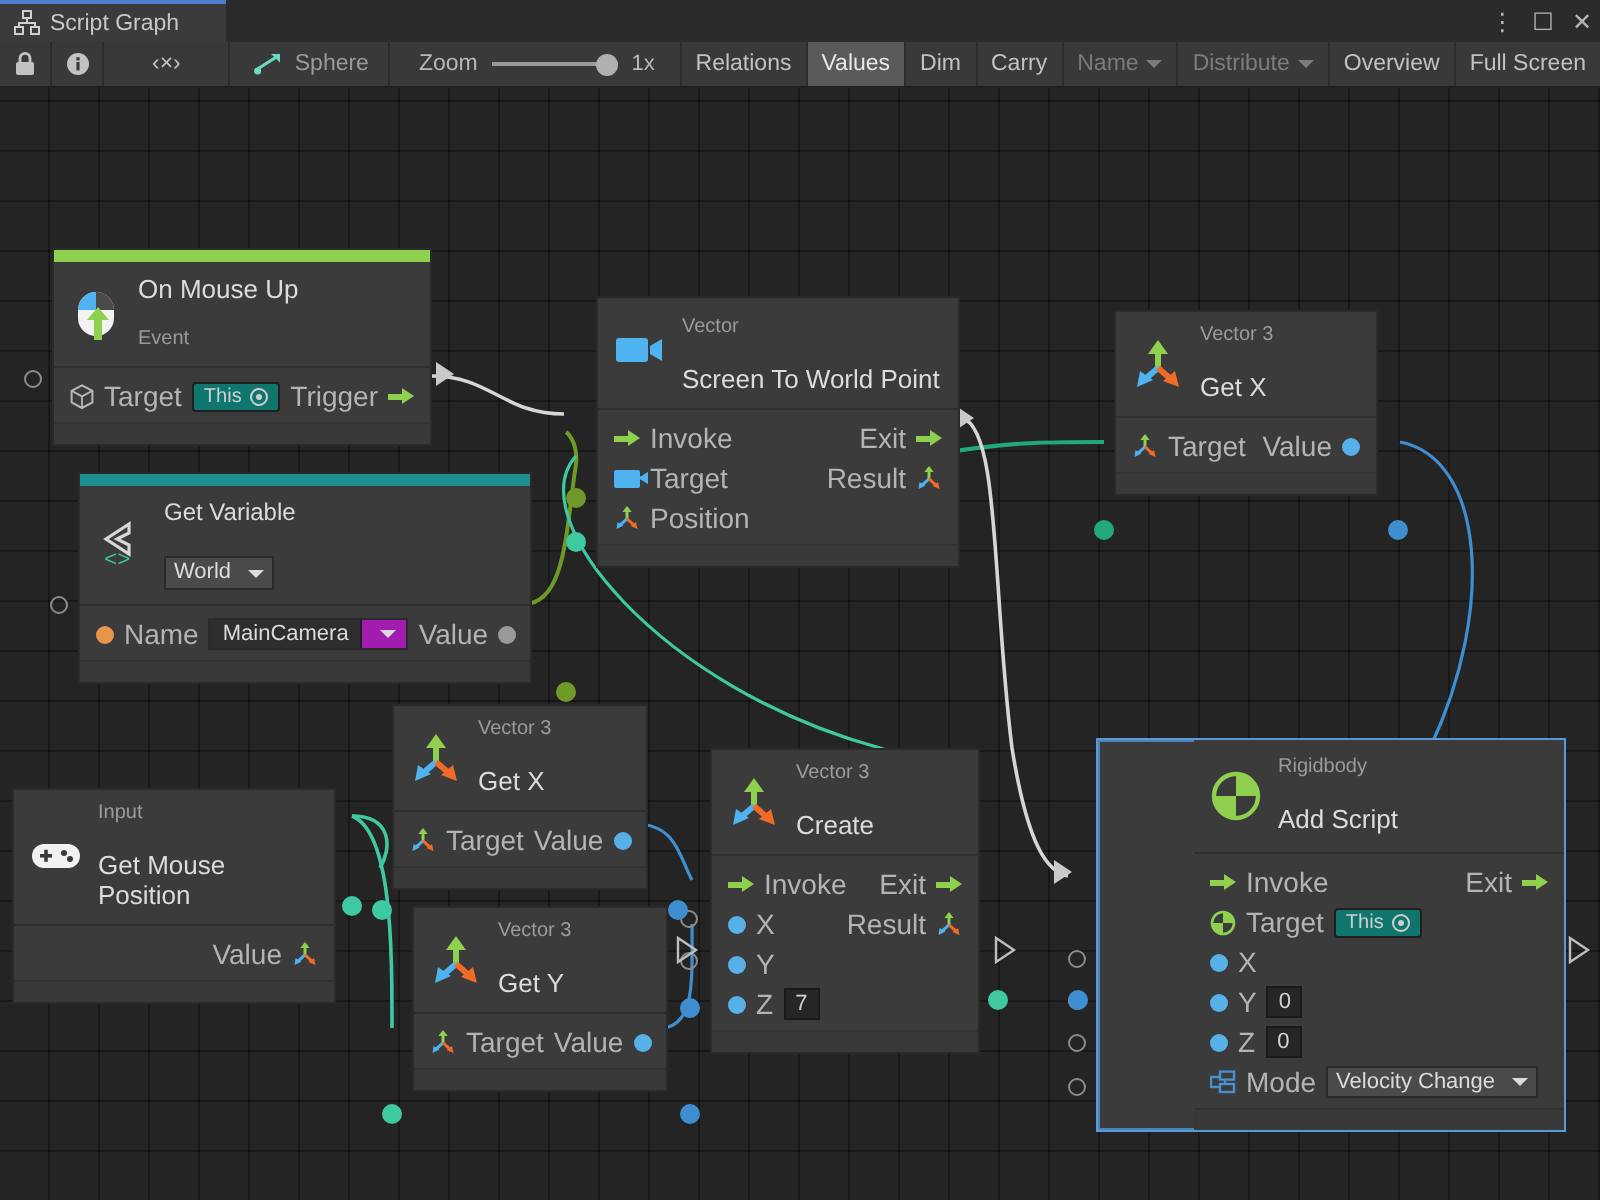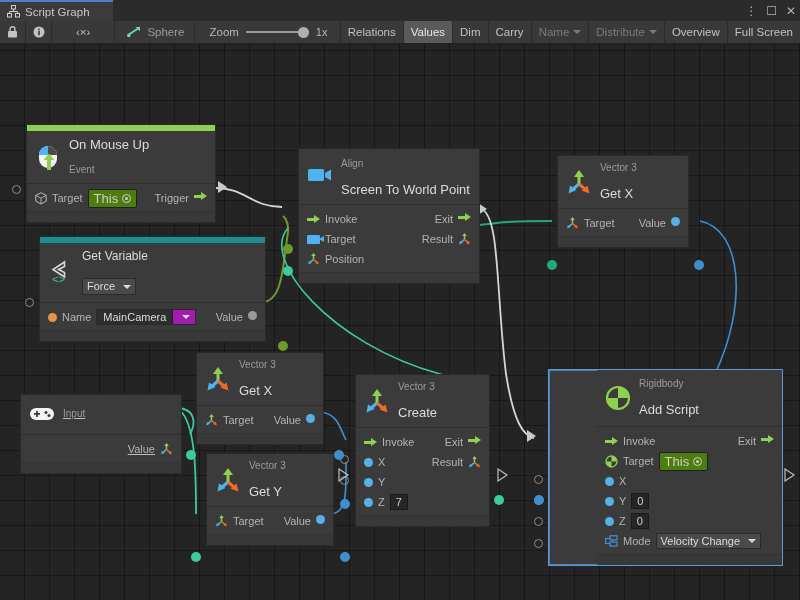--- a/index.html
+++ b/index.html
@@ -62,24 +62,24 @@
     background:#3b3b3b; border-bottom:1px solid #2f2f2f; }
   .hdr .ico { width:26px; height:26px; flex:0 0 26px; position:relative; }
   .hdr .txt { display:flex; flex-direction:column; line-height:1.18;gap:12px; }
   .hdr .sub { color:#9b9b9b; font-size:10px; }
   .hdr .ttl { color:#dcdcdc; font-size:13px; }
   .hdr .ttl.small { font-size:12px; }
   .body { padding:4px 0 3px 0; background:#3b3b3b; }
   .foot { height:11px; background:#393939; border-top:1px solid #333; }
   .row { display:flex; align-items:center; height:20px; padding:0 8px;
     position:relative; gap:5px; }
-  .row .lbl { color:#b4b4b4; font-size:11px; }
-  .row .right { margin-left:auto; display:flex; gap:5px; }
-  .pill { background:#4d7c0f; border:1px solid #1f1f1f; border-radius:2px;
-    color:#cfcfcf; font-size:13px; padding:1px 5px; display:flex;
+  .row .lbl { color:#b4b4b4; font-size:14px; }
+  .row .right { margin-left:auto; display:flex; align-items:center; gap:5px; }
+  .pill { background:#0f766e; border:1px solid #1f1f1f; border-radius:2px;
+    color:#cfcfcf; font-size:10px; padding:1px 5px; display:flex;
     align-items:center; gap:4px; }
   .field { background:#262626; border:1px solid #1a1a1a; color:#d2d2d2;
     font-size:11px; padding:1px 5px; min-width:16px; text-align:left; }
   .dd { background:#4a4a4a; border:1px solid #2a2a2a; color:#dcdcdc;
     font-size:11px; padding:1px 4px; display:flex; align-items:center; gap:4px; }
   .ddsplit { background:#a21caf; border:1px solid #2a2a2a; color:#dcdcdc;
     font-size:11px; display:flex; align-items:stretch; }
   .ddsplit .v { background:#2e2e2e; padding:1px 6px; border-right:1px solid #1f1f1f;}
   .ddsplit .a { padding:1px 5px; display:flex; align-items:center; }
 
@@ -289,21 +289,21 @@
       <div class="hdr">
         <div class="ico">
           <svg width="26" height="26" viewBox="0 0 26 26">
             <path d="M16.5 3 L5 10.5 L16.5 18 L16.5 13.5 L10.5 10.5 L16.5 7.5z" fill="none" stroke="#d8d8d8" stroke-width="1.6"></path>
             <text x="4" y="24" font-size="11" fill="#3ec9a0" font-family="Liberation Mono, monospace">&lt;&gt;</text>
           </svg>
         </div>
         <div class="txt">
           <span class="ttl small">Get Variable</span>
           <span class="dd" style="margin-top:3px;align-self:flex-start;">
-            <span>Force</span>
+            <span>World</span>
             <i class="caret"></i>
           </span>
         </div>
       </div>
       <div class="body">
         <div class="row">
           <i class="dot d-orange"></i>
           <span class="lbl">Name</span>
           <span class="ddsplit">
             <span class="v">MainCamera</span>
@@ -322,21 +322,21 @@
 
     <div class="node" style="left:298px;top:104px;width:182px;">
       <div class="hdr" style="padding-top:9px;">
         <div class="ico">
           <svg width="26" height="20" viewBox="0 0 26 20">
             <rect x="1" y="4" width="16" height="12" rx="1.5" fill="#4eb3ef"></rect>
             <path d="M18 8 L24 4.5 L24 15.5 L18 12z" fill="#4eb3ef"></path>
           </svg>
         </div>
         <div class="txt">
-          <span class="sub">Align</span>
+          <span class="sub">Vector</span>
           <span class="ttl">Screen To World Point</span>
         </div>
       </div>
       <div class="body">
         <div class="row">
           <i class="arrow-g"></i>
           <span class="lbl">Invoke</span>
           <span class="right">
             <span class="lbl">Exit</span>
             <i class="arrow-g"></i>
@@ -400,31 +400,32 @@
           <span class="lbl">Target</span>
           <span class="right">
             <span class="lbl">Value</span>
             <i class="dot d-blue"></i>
           </span>
         </div>
       </div>
       <div class="foot"></div>
     </div>
 
-    <div class="node" style="left:20px;top:350px;width:162px;text-decoration:underline;">
+    <div class="node" style="left:6px;top:350px;width:162px;">
       <div class="hdr">
         <svg class="ico" viewBox="0 0 26 18">
           <rect x="1" y="3" width="24" height="12" rx="6" fill="#f2f2f2"></rect>
           <rect x="5" y="8" width="6" height="1.8" fill="#3b3b3b"></rect>
           <rect x="7.1" y="5.9" width="1.8" height="6" fill="#3b3b3b"></rect>
           <circle cx="17" cy="7.5" r="1.5" fill="#3b3b3b"></circle>
             <circle cx="20" cy="10.5" r="1.5" fill="#3b3b3b"></circle>
         </svg>
         <div class="txt">
           <span class="sub">Input</span>
+          <span class="ttl">Get Mouse Position</span>
         </div>
       </div>
       <div class="body">
         <div class="row">
           <span class="right">
             <span class="lbl">Value</span>
             <svg class="vico" viewBox="0 0 13 13">
               <path d="M6.5 1 L6.5 7" stroke="#8fd14f" stroke-width="1.6"></path>
                 <path d="M6.5 0 L9 3.2 L4 3.2z" fill="#8fd14f"></path>
               <path d="M6.5 7 L2 11" stroke="#4eb3ef" stroke-width="1.6"></path>

